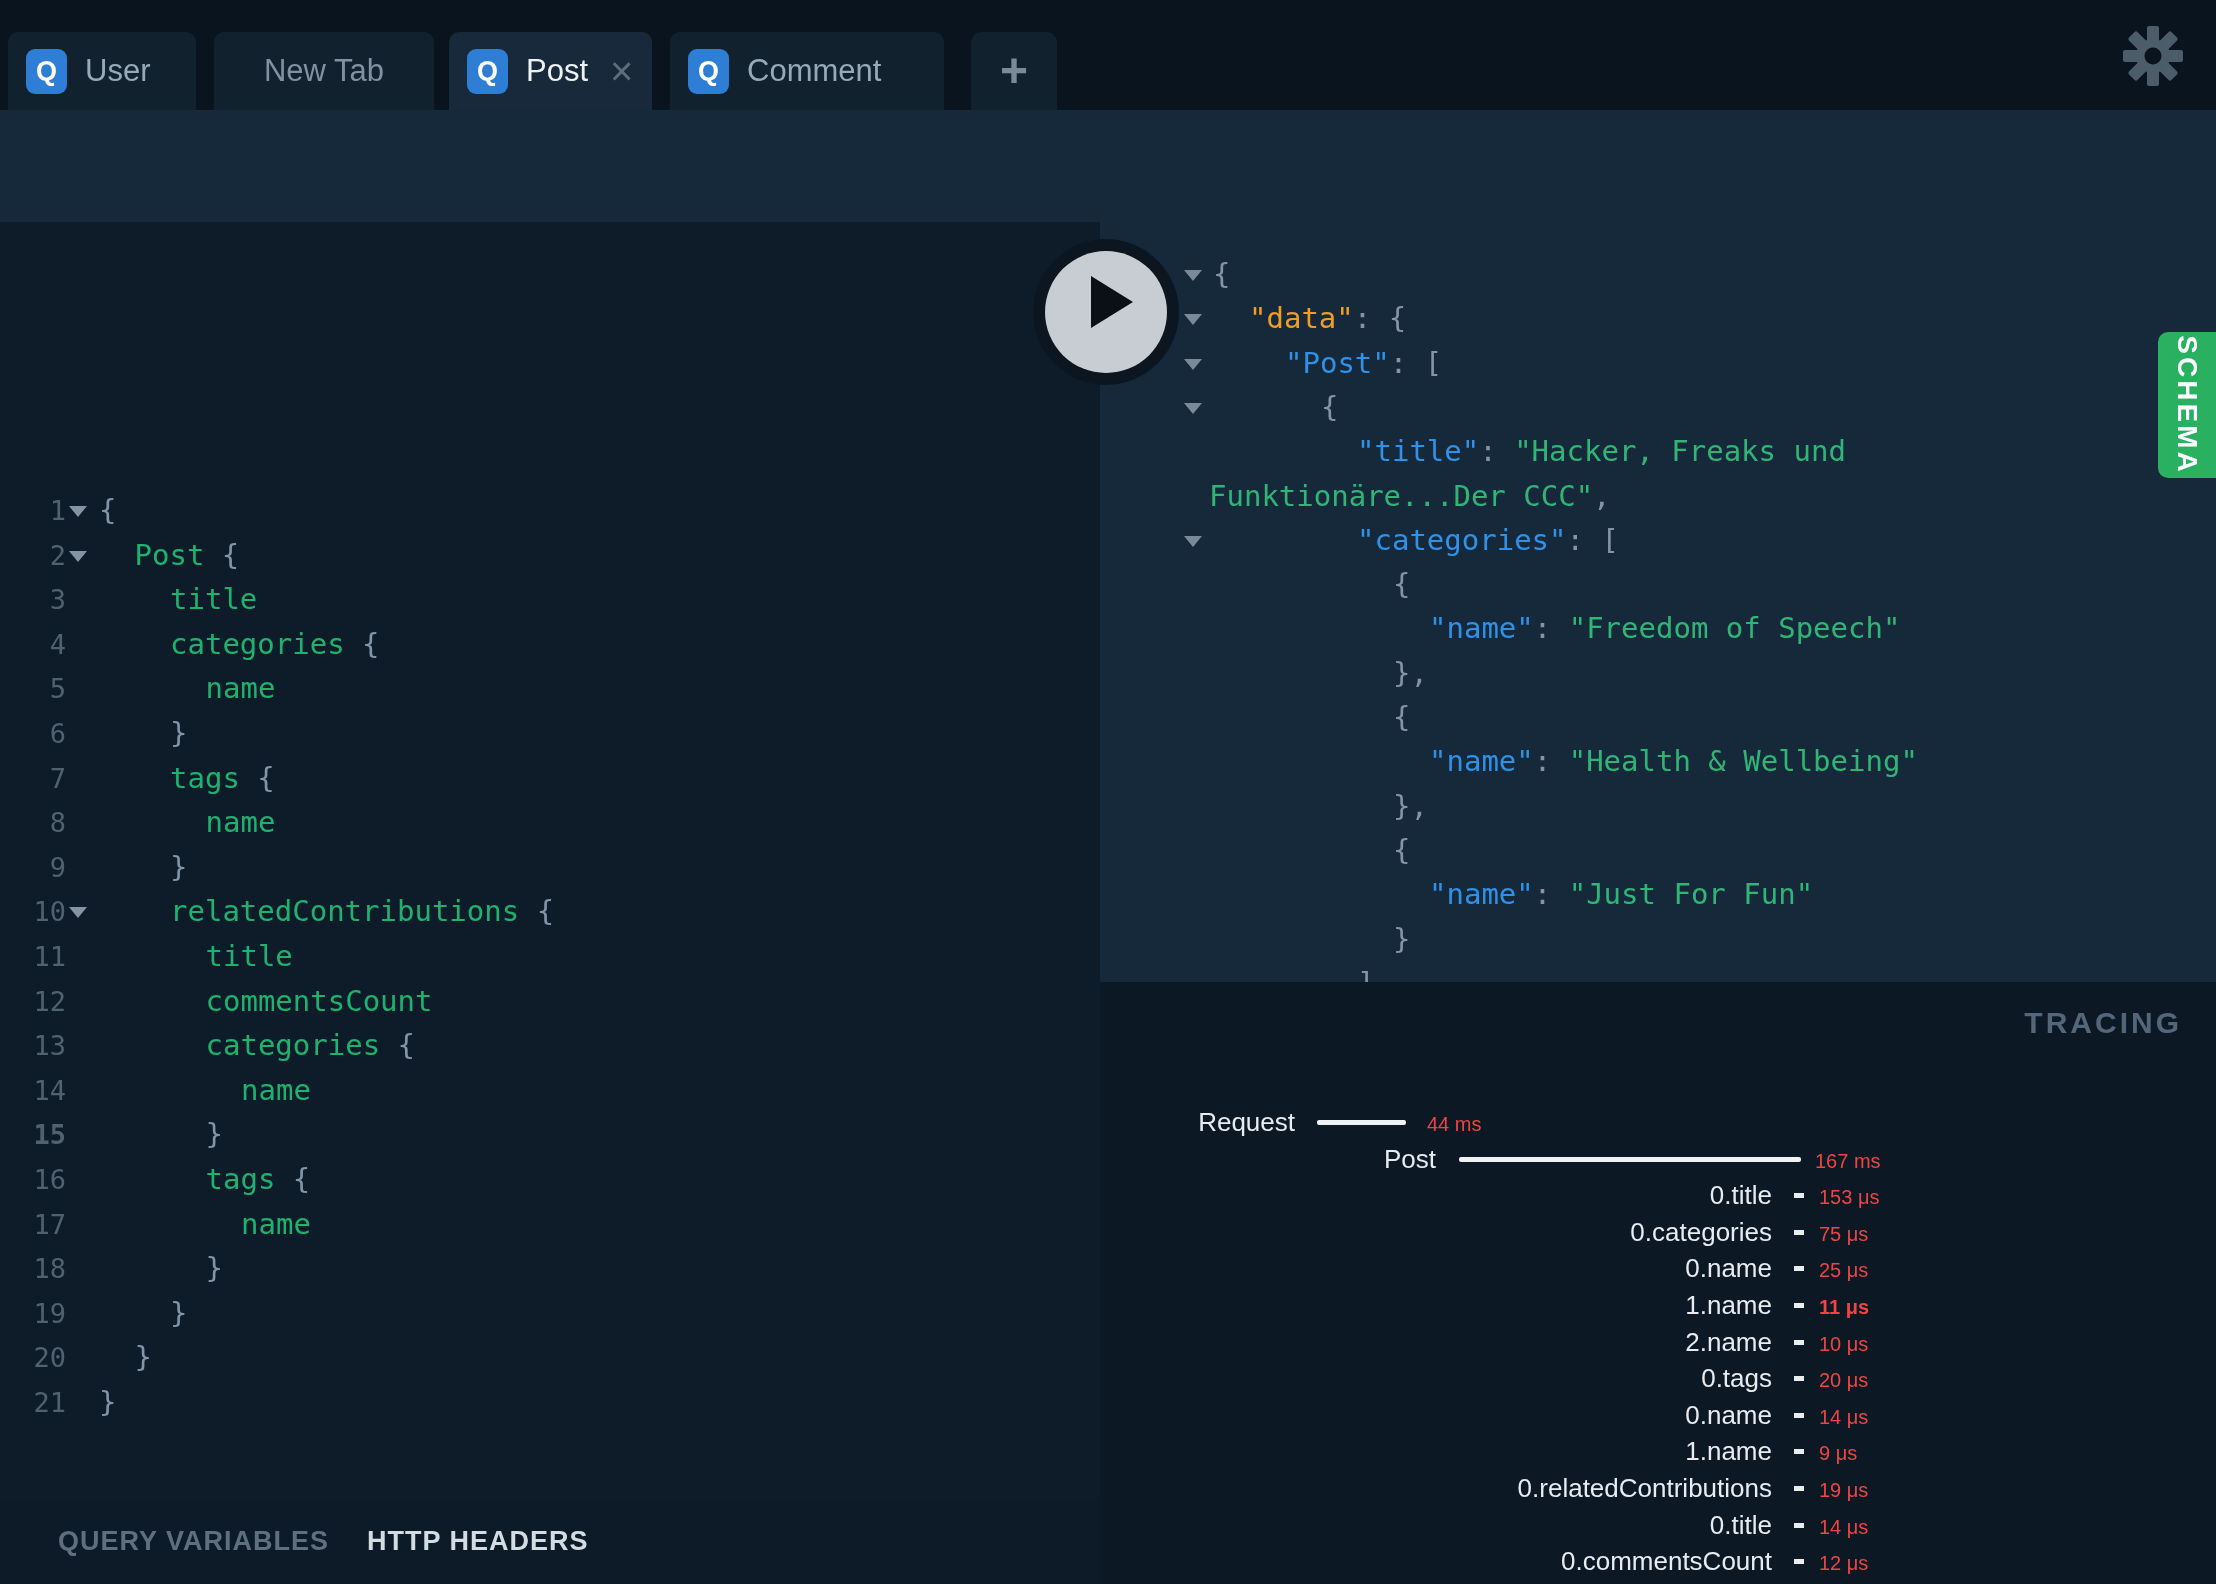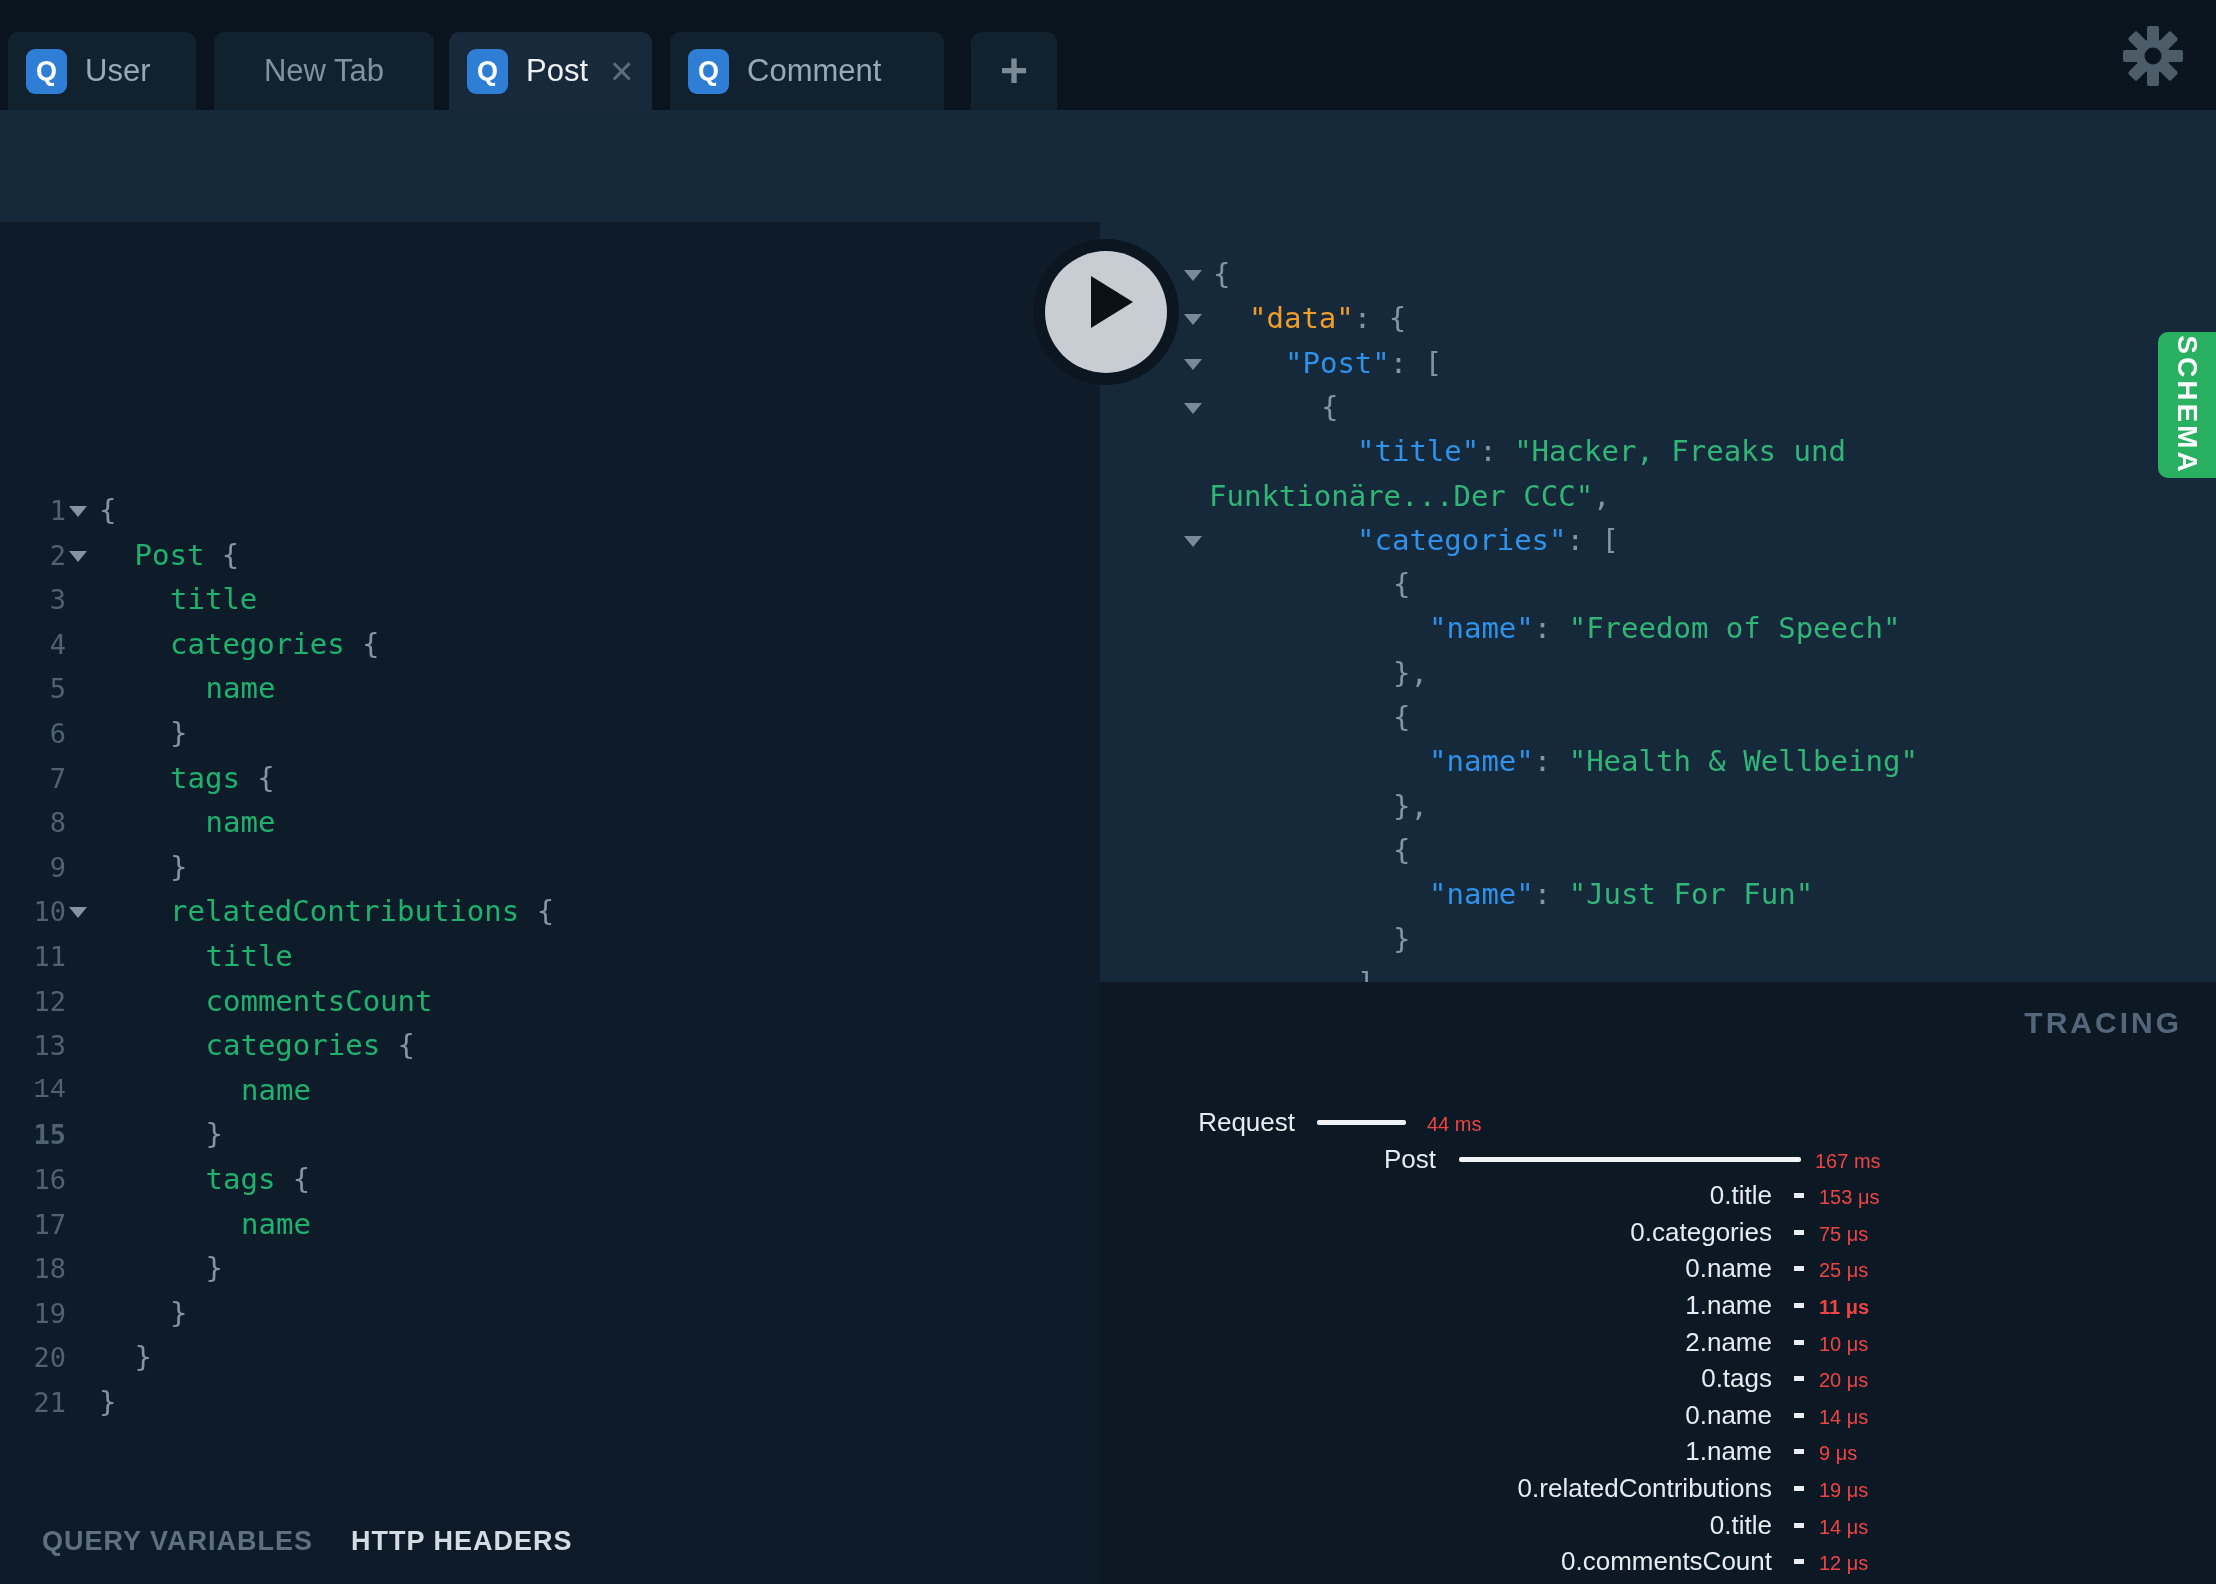--- a/index.html
+++ b/index.html
@@ -75,21 +75,21 @@
   
   .tracing-title{position:absolute;right:34px;top:24px;color:#54667a;font-size:30px;font-weight:bold;letter-spacing:3px}
   .tr-row{position:absolute;left:0;right:4px;height:32px}
   .tr-label{position:absolute;top:0;color:#e6ecf1;font-size:26px;line-height:32px;white-space:nowrap}
   .tr-bar{position:absolute;top:14px;height:5px;background:#f0f3f5;border-radius:2px}
   .tr-dash{position:absolute;left:694px;top:14px;width:10px;height:5px;background:#e8edf1}
   .tr-time{position:absolute;top:2px;color:#ef4444;font-size:20px;line-height:32px;white-space:nowrap}
 
   
   .ft-item{font-size:27px;font-weight:bold;letter-spacing:1px;cursor:pointer}
-  .ft-item.dim{color:#5f6f7e;margin-left:42px}
+  .ft-item.dim{color:#5f6f7e;margin-left:58px}
   .ft-item.lit{color:#d3dce2;margin-left:38px}
 </style>
 </head>
 <body>
 
 <header class="tabbar">
   <div id="tab-strip">
       <div class="tab" style="left: 8px; width: 188px;">
         <div class="q-badge">Q</div>
         <div class="tab-label">User</div>
@@ -152,21 +152,21 @@
       <div class="ed-line" style="top: 399.8px;"><div class="lnum" style="position: absolute;">4</div><div class="code" style="left: 170px;"><span class="seg-f">categories </span><span class="seg-p">{</span></div></div>
       <div class="ed-line" style="top: 444.4px;"><div class="lnum" style="position: absolute;">5</div><div class="code" style="left: 205.5px;"><span class="seg-f">name</span></div></div>
       <div class="ed-line" style="top: 489px;"><div class="lnum" style="position: absolute;">6</div><div class="code" style="left: 170px;"><span class="seg-p">}</span></div></div>
       <div class="ed-line" style="top: 533.6px;"><div class="lnum" style="position: absolute;">7</div><div class="code" style="left: 170px;"><span class="seg-f">tags </span><span class="seg-p">{</span></div></div>
       <div class="ed-line" style="top: 578.2px;"><div class="lnum" style="position: absolute;">8</div><div class="code" style="left: 205.5px;"><span class="seg-f">name</span></div></div>
       <div class="ed-line" style="top: 622.8px;"><div class="lnum" style="position: absolute;">9</div><div class="code" style="left: 170px;"><span class="seg-p">}</span></div></div>
       <div class="ed-line" style="top: 667.4px;"><div class="lnum" style="position: absolute;">10</div><div class="fold"></div><div class="code" style="left: 170px;"><span class="seg-f">relatedContributions </span><span class="seg-p">{</span></div></div>
       <div class="ed-line" style="top: 712px;"><div class="lnum" style="position: absolute;">11</div><div class="code" style="left: 205.5px;"><span class="seg-f">title</span></div></div>
       <div class="ed-line" style="top: 756.6px;"><div class="lnum" style="position: absolute;">12</div><div class="code" style="left: 205.5px;"><span class="seg-f">commentsCount</span></div></div>
       <div class="ed-line" style="top: 801.2px; padding-left: 7px;"><div class="lnum" style="position: absolute;">13</div><div class="code" style="left: 205.5px;"><span class="seg-f">categories </span><span class="seg-p">{</span></div></div>
-      <div class="ed-line" style="top: 845.8px;"><div class="lnum" style="position: absolute; font-family: Liberation Mono, monospace;">14</div><div class="code" style="left: 241px;"><span class="seg-f">name</span></div></div>
+      <div class="ed-line" style="top: 845.8px;"><div class="lnum" style="position: absolute;">14</div><div class="code" style="left: 241px;"><span class="seg-f">name</span></div></div>
       <div class="ed-line" style="top: 890.4px;"><div class="lnum" style="position: absolute; font-weight: bold;">15</div><div class="code" style="left: 205.5px;"><span class="seg-p">}</span></div></div>
       <div class="ed-line" style="top: 935px;"><div class="lnum" style="position: absolute;">16</div><div class="code" style="left: 205.5px;"><span class="seg-f">tags </span><span class="seg-p">{</span></div></div>
       <div class="ed-line" style="top: 979.6px;"><div class="lnum" style="position: absolute;">17</div><div class="code" style="left: 241px;"><span class="seg-f">name</span></div></div>
       <div class="ed-line" style="top: 1024.2px;"><div class="lnum" style="position: absolute;">18</div><div class="code" style="left: 205.5px;"><span class="seg-p">}</span></div></div>
       <div class="ed-line" style="top: 1068.8px;"><div class="lnum" style="position: absolute;">19</div><div class="code" style="left: 170px;"><span class="seg-p">}</span></div></div>
       <div class="ed-line" style="top: 1113.4px;"><div class="lnum" style="position: absolute;">20</div><div class="code" style="left: 134.5px;"><span class="seg-p">}</span></div></div>
       <div class="ed-line" style="top: 1158px;"><div class="lnum" style="position: absolute;">21</div><div class="code" style="left: 99px;"><span class="seg-p">}</span></div></div>
     </div>
 </section>
 

